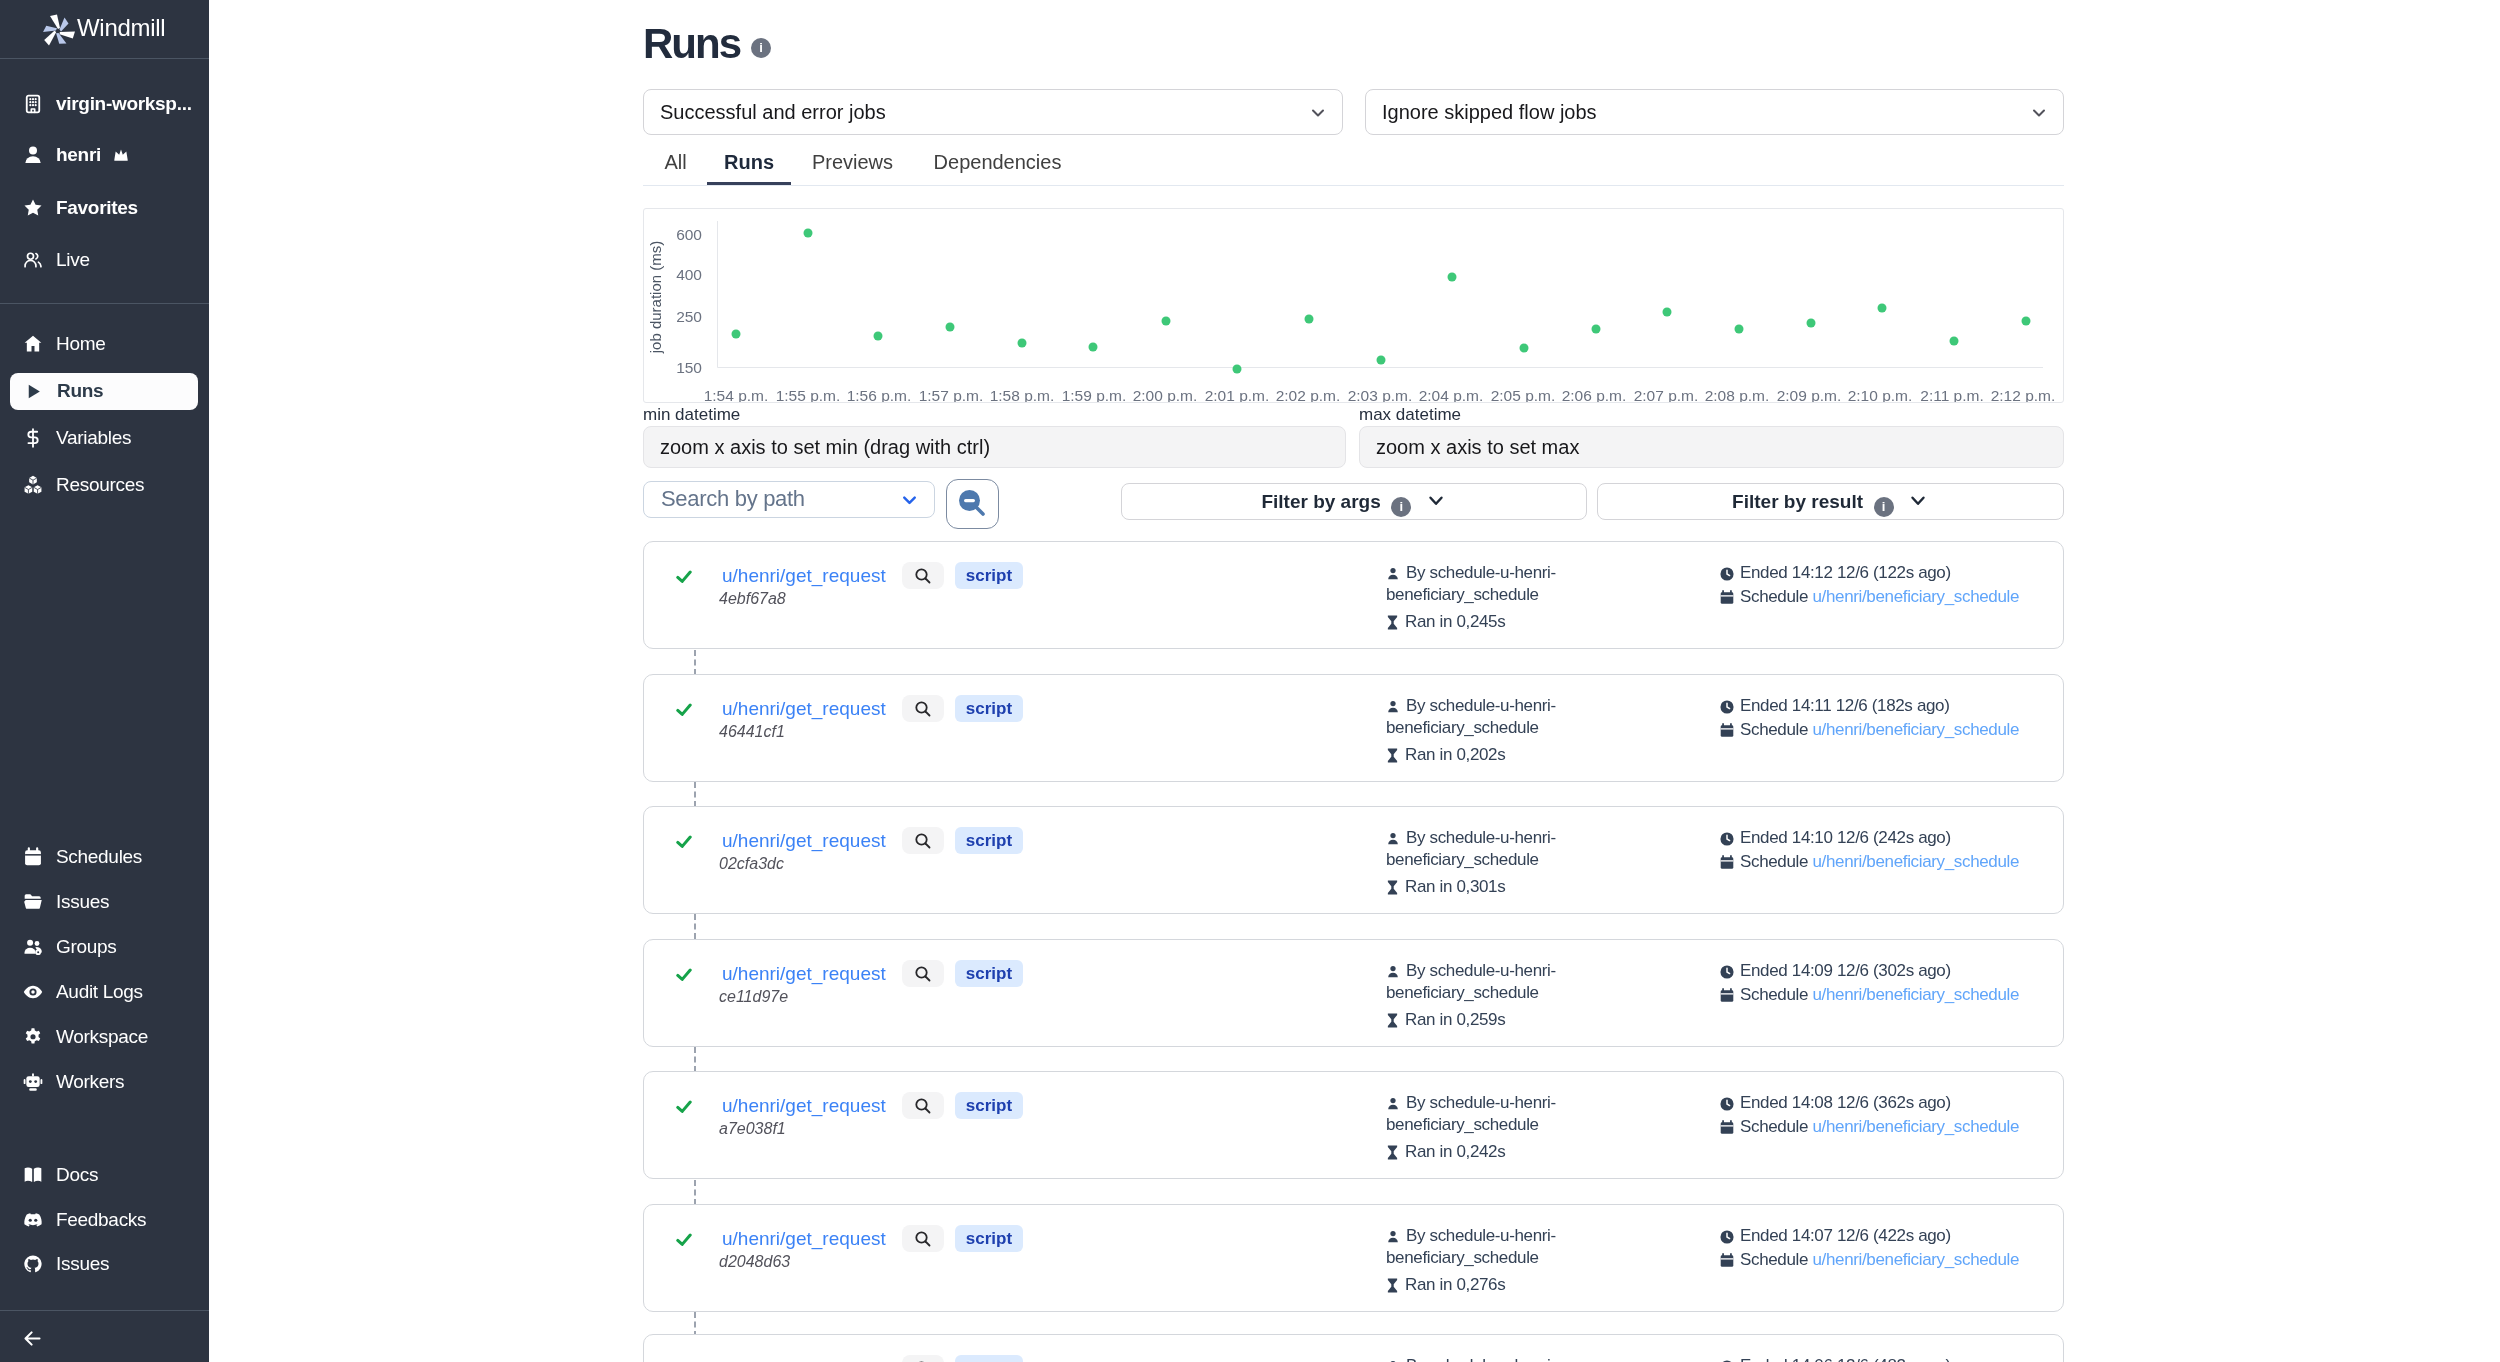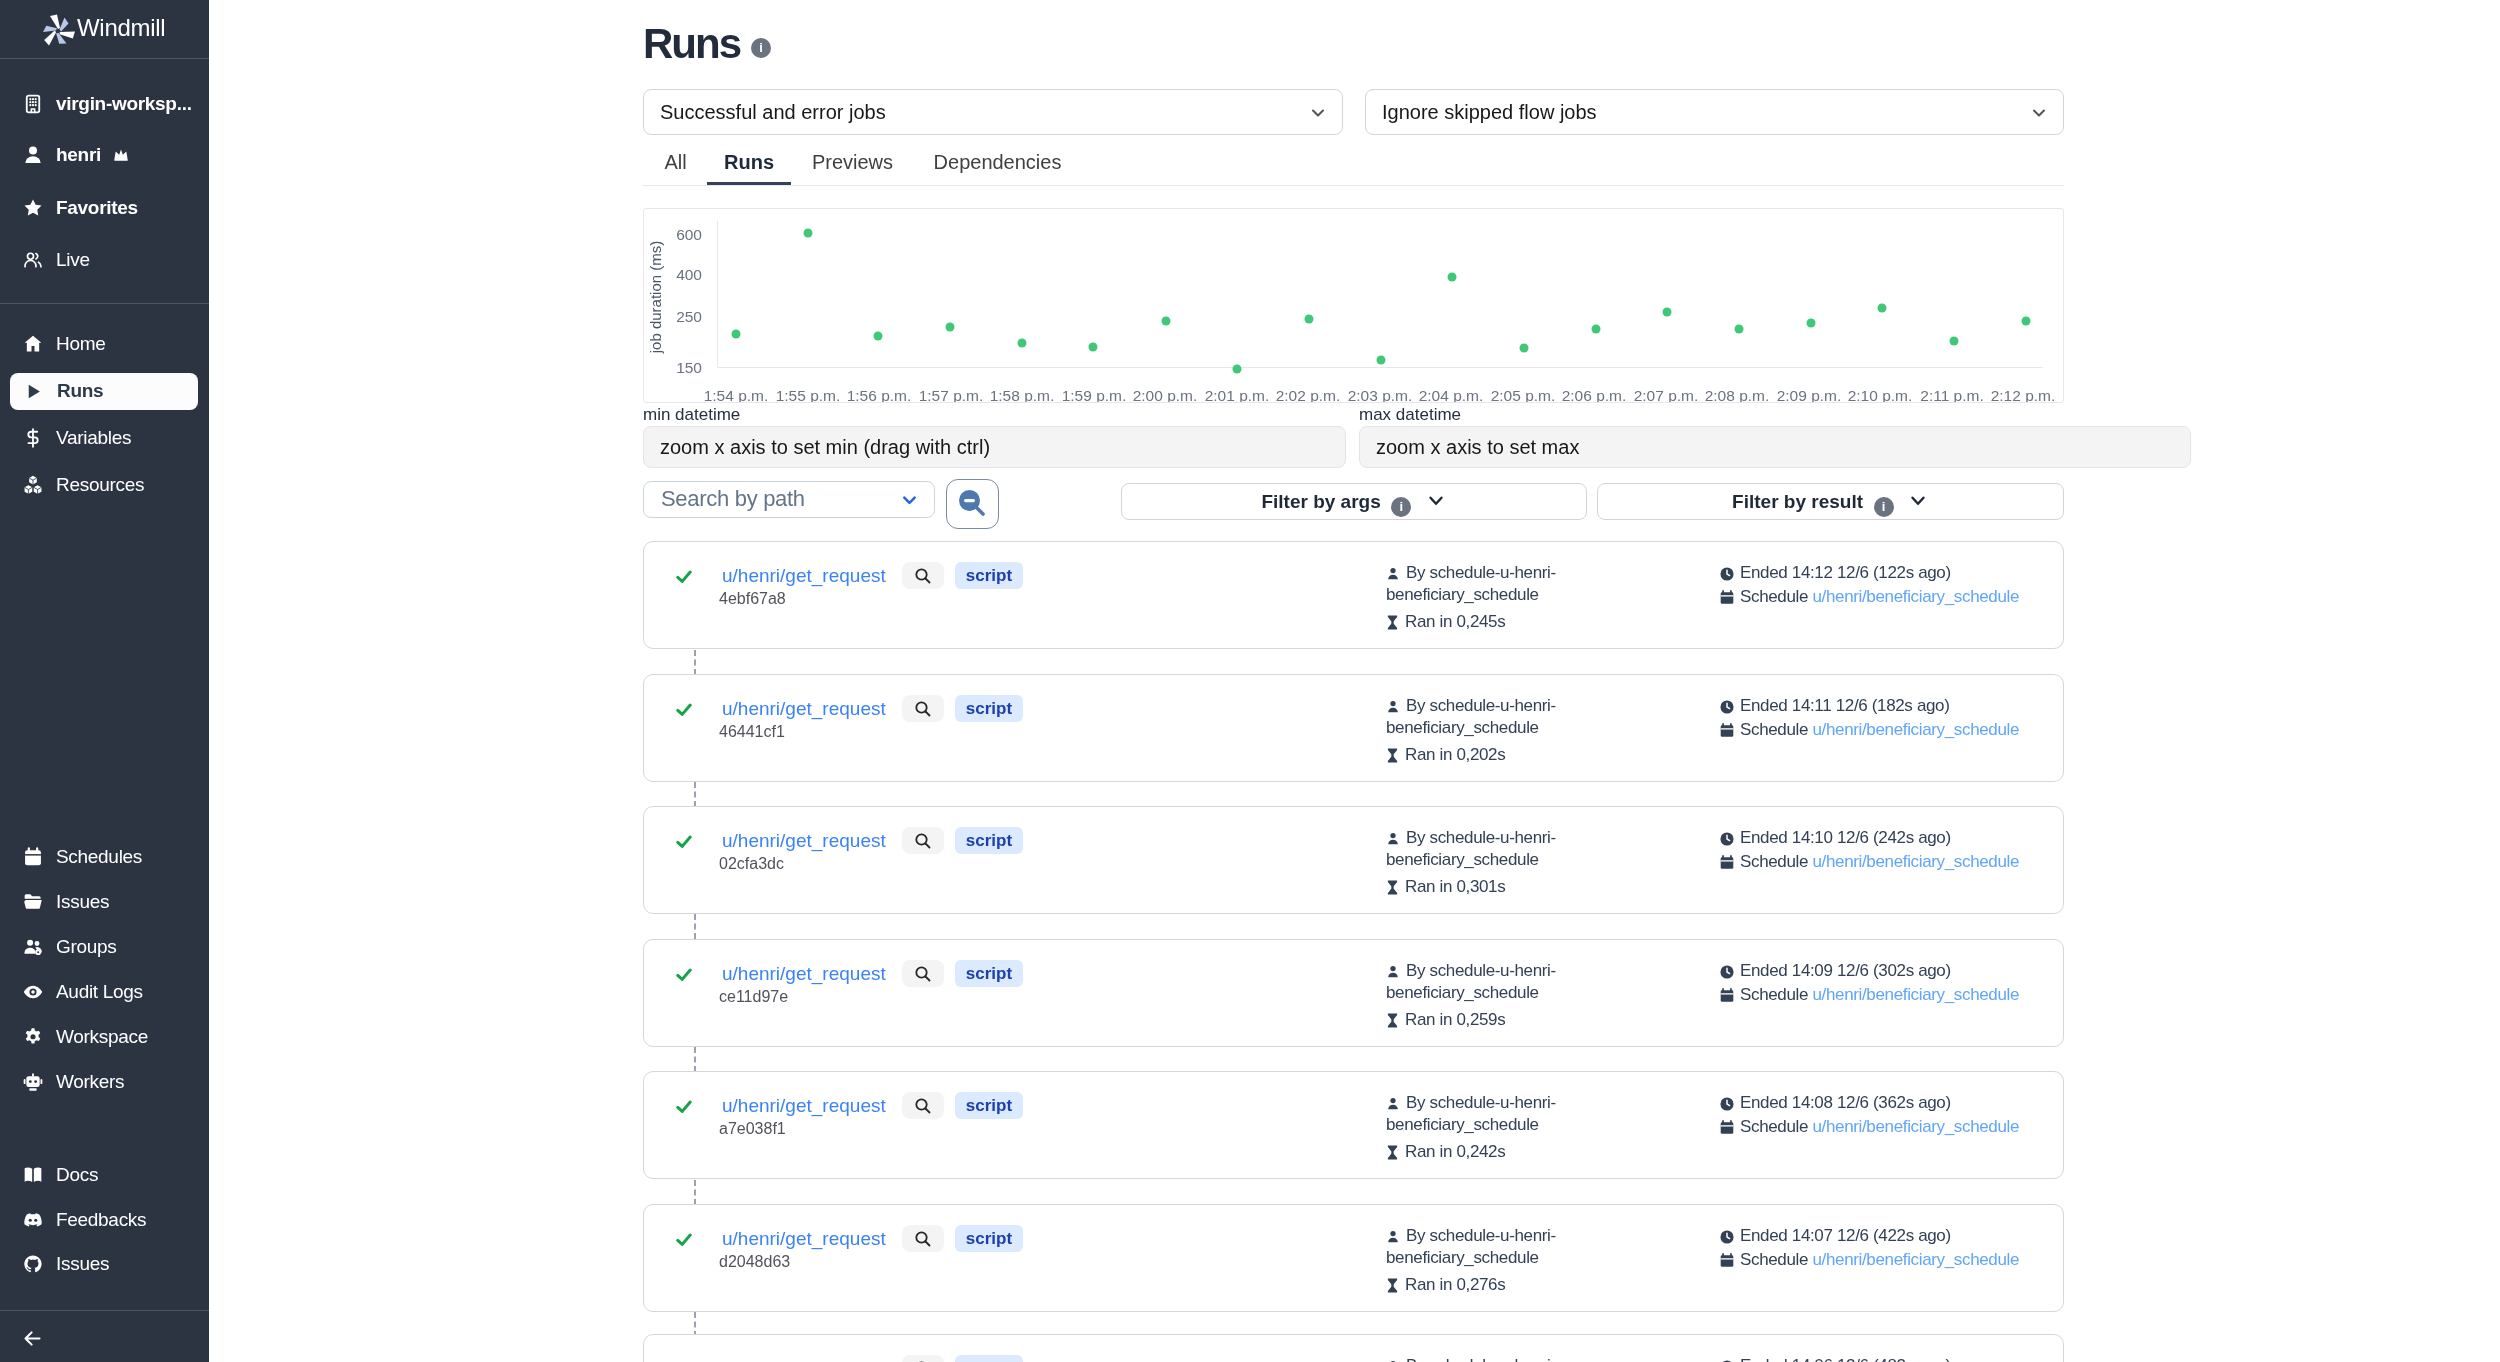--- a/index.html
+++ b/index.html
@@ -73,21 +73,21 @@
   border:1px solid #d4d7dc; border-radius:10px; background:#fff; }
 .dashed { position:absolute; left:51px; width:0px; height:25px;
   border-left:2px dashed #9ca3af; }
 .check { position:absolute; left:32px; top:27px; }
 .joblink { position:absolute; left:78px; top:23px; font-size:19px; color:#3b82f6; }
 .searchchip { position:absolute; left:258px; top:20px; width:42px; height:27px;
   background:#f4f4f5; border-radius:8px; }
 .badge { position:absolute; left:311px; top:20px; width:68px; height:27px;
   background:#dbeafe; border-radius:6px; color:#1e40af; font-weight:bold; font-size:17px;
   text-align:center; line-height:27px; }
-.hash { position:absolute; left:75px; top:48px; font-size:16px; color:#52525b; }
+.hash { position:absolute; left:75px; top:48px; font-style:italic; font-size:16px; color:#52525b; }
 .meta { font-size:17px; color:#334155; letter-spacing:-0.35px; }
 .mcol { position:absolute; left:742px; top:20px; width:230px; }
 .mcol .line1 { line-height:22px; }
 .mcol .runline { margin-top:5px; }
 .rcol { position:absolute; left:1076px; top:19px; width:345px; }
 .rcol .line { height:24px; line-height:24px; white-space:nowrap; }
 .slink { color:#60a5fa; }
 .mi { display:inline-block; vertical-align:-3px; margin-right:6px; }
 </style>
 </head>
@@ -340,21 +340,21 @@
           <text x="1236" y="192">2:10 p.m.</text>
           <text x="1308" y="192">2:11 p.m.</text>
           <text x="1379" y="192">2:12 p.m.</text>
         </g>
       </svg>
     </div>
 
     <div class="dtlabel" style="left:0px; top:405px;">min datetime</div>
     <div class="dtlabel" style="left:716px; top:405px;">max datetime</div>
     <div class="dtinput" style="left:0px; width:703px;">zoom x axis to set min (drag with ctrl)</div>
-    <div class="dtinput" style="left:716px; width:832px;">zoom x axis to set max</div>
+    <div class="dtinput" style="left:716px; width:705px;">zoom x axis to set max</div>
 
     <div class="searchsel">Search by path
       <svg style="position:absolute;right:15px;top:9px;" width="19" height="19" viewBox="0 0 20 20">
           <path d="M4.5 7 L10 12.5 L15.5 7" fill="none" stroke="#2563eb" stroke-width="2.6" stroke-linecap="round" stroke-linejoin="round"></path>
         </svg>
     </div>
     <div class="searchbtn">
       <svg style="position:absolute;left:9px;top:8px;" width="32" height="32" viewBox="0 0 32 32">
         <circle cx="13.5" cy="12.5" r="10.5" fill="#4e79ae"></circle>
         <rect x="8" y="11" width="11" height="3.2" rx="1.6" fill="#fff"></rect>

